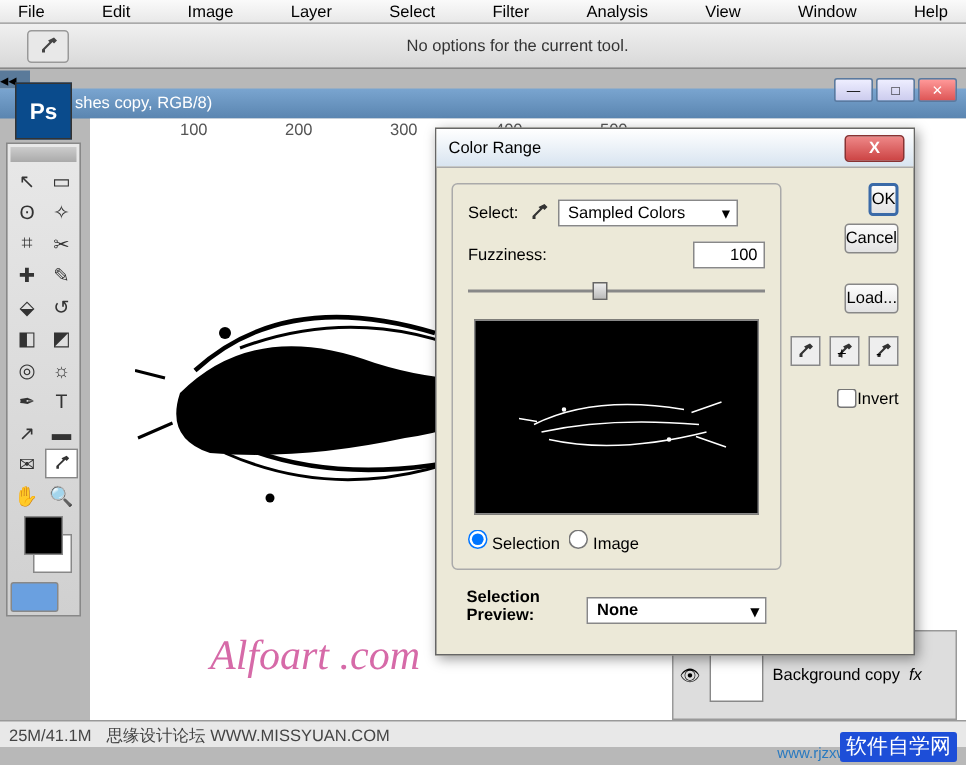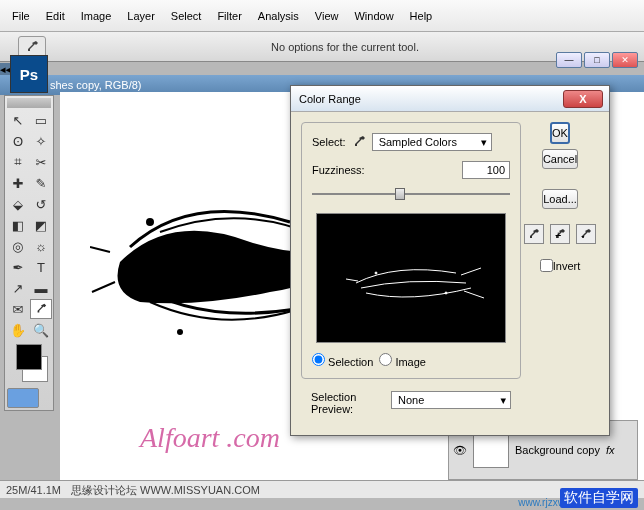--- a/index.html
+++ b/index.html
@@ -1,17 +1,17 @@
 <!DOCTYPE html>
 <html><head>
 <meta charset="utf-8">
 <style>
 *{box-sizing:border-box;margin:0;padding:0;font-family:Tahoma,Arial,sans-serif;font-size:11px;}
 body{background:#b8b8b8;width:644px;height:510px;overflow:hidden;position:relative;}
-.menubar{background:linear-gradient(#fafafa,#e8e8e8);height:32px;display:flex;align-items:center;padding:0 4px;border-bottom:1px solid #aaa;}
+.menubar{background:linear-gradient(#fafafa,#e8e8e8);height:16px;display:flex;align-items:center;padding:0 4px;border-bottom:1px solid #aaa;justify-content:space-between;}
 .menubar span{padding:2px 8px;cursor:default;}
 .options-bar{background:linear-gradient(#f0f0f0,#d8d8d8);height:30px;display:flex;align-items:center;border-bottom:1px solid #888;}
 .options-bar .eyedrop{width:28px;height:22px;margin-left:18px;border:1px solid #999;background:#e8e8e8;border-radius:3px;display:flex;align-items:center;justify-content:center;}
 .options-msg{flex:1;text-align:center;color:#333;}
 .tabstrip{background:#5a7a9a;height:12px;width:20px;margin-top:1px;}
 .doc-title{background:linear-gradient(#7aa5d0,#5a85b0);height:20px;color:#fff;display:flex;align-items:center;padding-left:50px;position:relative;}
 .ps-badge{position:absolute;left:10px;top:55px;width:38px;height:38px;background:#0a4b8c;color:#fff;display:flex;align-items:center;justify-content:center;font-size:15px;font-weight:bold;border:1px solid #333;z-index:5;}
 .win-controls{position:absolute;right:6px;top:52px;display:flex;gap:2px;}
 .win-btn{width:26px;height:16px;background:linear-gradient(#eef,#cce);border:1px solid #5a7aa0;border-radius:2px;display:flex;align-items:center;justify-content:center;font-size:9px;}
 .win-btn.red{background:linear-gradient(#f99,#d55);color:#fff;}
@@ -27,38 +27,38 @@
 .tool.active{background:#fff;border:1px solid #888;}
 .swatches{margin-top:4px;display:flex;flex-direction:column;align-items:center;}
 .sw-fg{width:26px;height:26px;background:#000;border:1px solid #888;position:relative;z-index:1;}
 .sw-bg{width:26px;height:26px;background:#fff;border:1px solid #888;margin-top:-14px;margin-left:12px;}
 .qm{margin-top:6px;width:32px;height:20px;background:#6aa0e0;border:1px solid #888;border-radius:2px;}
 .dialog{position:absolute;left:290px;top:85px;width:320px;background:#ece9d8;border:1px solid #666;box-shadow:2px 2px 8px rgba(0,0,0,0.4);z-index:10;}
 .dlg-title{background:linear-gradient(#fff,#d8e4f0);height:26px;display:flex;align-items:center;padding:0 8px;border-bottom:1px solid #aaa;position:relative;}
 .dlg-close{position:absolute;right:6px;top:4px;width:40px;height:18px;background:linear-gradient(#e88,#c44);border:1px solid #833;border-radius:3px;color:#fff;display:flex;align-items:center;justify-content:center;font-weight:bold;}
 .dlg-body{display:flex;padding:10px;}
 .dlg-left{flex:1;}
-.dlg-right{width:78px;display:flex;flex-direction:column;gap:5px;align-items:center;}
+.dlg-right{width:78px;display:flex;flex-direction:column;gap:5px;align-items:flex-end;}
 .fieldset{border:1px solid #aaa;border-radius:4px;padding:10px;margin-bottom:8px;}
 .sel-row{display:flex;align-items:center;gap:6px;margin-bottom:10px;}
 .dropdown{border:1px solid #888;background:#fff;padding:2px 18px 2px 6px;position:relative;min-width:120px;}
 .dropdown::after{content:"▾";position:absolute;right:4px;top:2px;}
 .fuzz-row{display:flex;align-items:center;justify-content:space-between;margin-bottom:6px;}
 .num-in{width:48px;border:1px solid #888;padding:2px 4px;text-align:right;background:#fff;}
 .slider{height:18px;position:relative;margin-bottom:10px;}
 .slider-track{position:absolute;left:0;right:0;top:8px;height:2px;background:#888;}
 .slider-thumb{position:absolute;top:3px;left:42%;width:10px;height:12px;background:linear-gradient(#eee,#bbb);border:1px solid #666;}
 .preview{width:190px;height:130px;background:#000;border:1px solid #888;margin:0 auto 10px;display:flex;align-items:center;justify-content:center;}
 .radio-row{display:flex;gap:6px;}
 .btn{background:linear-gradient(#fdfdfd,#e2e2e2);border:1px solid #888;border-radius:3px;padding:3px 0;text-align:center;cursor:default;}
 .btn.default{border:2px solid #3a6aa8;}
 .eyedrops{display:flex;gap:6px;margin-top:10px;justify-content:center;}
 .eyedrops .ed{width:20px;height:20px;border:1px solid #888;background:#eee;display:flex;align-items:center;justify-content:center;}
 .chk-row{margin-top:10px;display:flex;align-items:center;gap:0;justify-content:center;}
-.sel-prev{display:flex;align-items:flex-start;gap:8px;padding:4px 10px 10px;}
+.sel-prev{display:flex;align-items:flex-end;gap:8px;padding:4px 10px 10px;font-weight:bold;}
 .status{position:absolute;bottom:12px;left:0;height:18px;background:#e8e8e8;border-top:1px solid #999;font-size:9px;padding:2px 6px;color:#444;width:100%;}
 .layers-hint{position:absolute;right:6px;bottom:30px;width:190px;height:60px;background:#ddd;border:1px solid #999;z-index:2;padding:4px;display:flex;align-items:center;gap:6px;}
 .layers-hint .thumb{width:36px;height:36px;background:#fff;border:1px solid #888;}
 .watermark{position:absolute;right:6px;bottom:2px;font-size:14px;color:#fff;background:#1d4ed8;padding:1px 4px;border-radius:2px;z-index:20;}
 .watermark2{position:absolute;right:58px;bottom:2px;font-size:10px;color:#2a7ac0;z-index:20;}
 </style>
 </head>
 <body>
 
 <div class="menubar">

